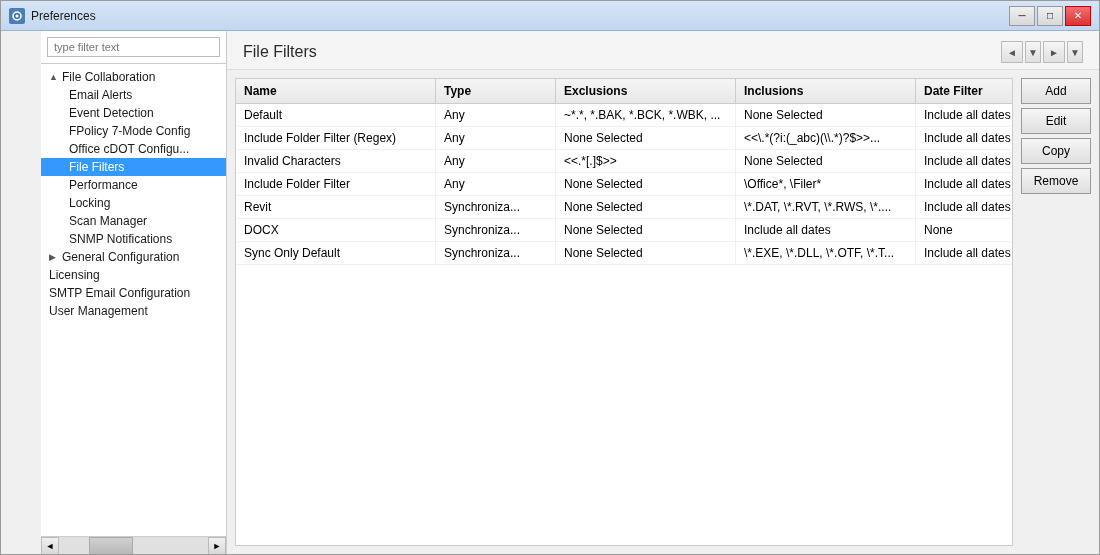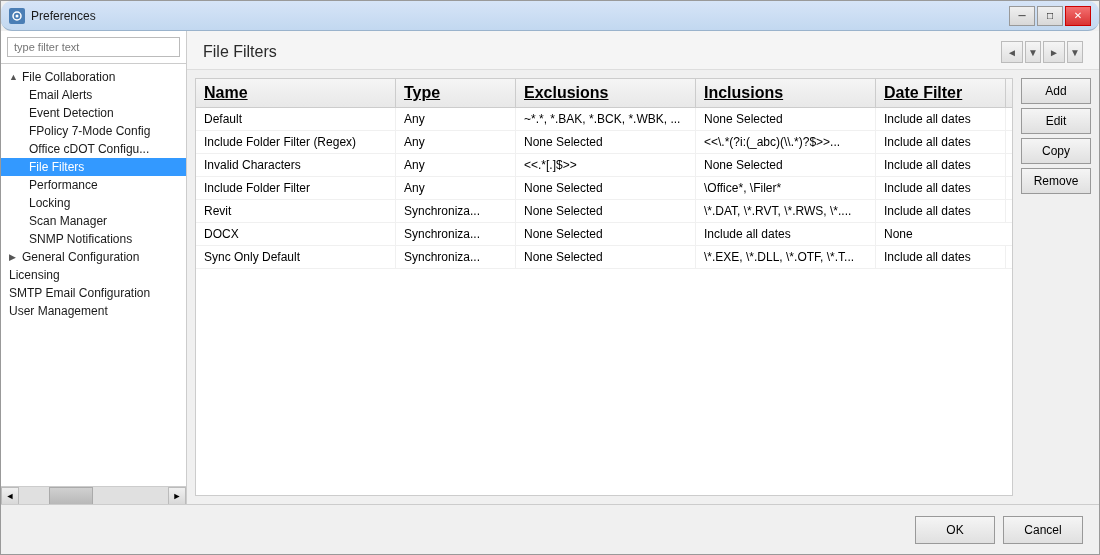--- a/index.html
+++ b/index.html
@@ -20,21 +20,20 @@
       background: #f0f0f0;
     }
     .titlebar {
       background: linear-gradient(to bottom, #d6e4f7, #c2d8f0);
       height: 30px;
       display: flex;
       align-items: center;
       justify-content: space-between;
       padding: 0 8px;
       border-bottom: 1px solid #9ab3cc;
-      border-radius: 11px;
     }
     .titlebar-left {
       display: flex;
       align-items: center;
       gap: 6px;
     }
     .titlebar-icon {
       width: 16px;
       height: 16px;
       background: #4a7eb5;
@@ -64,20 +63,21 @@
       justify-content: center;
       font-size: 10px;
     }
     .titlebar-btn.close { background: linear-gradient(to bottom, #f47070, #d93333); color: white; border-color: #c00; }
     .titlebar-btn.maximize { }
     .titlebar-btn.minimize { }
     .main-content {
       display: flex;
       flex: 1;
       overflow: hidden;
+      padding-left: 40px;
     }
     .sidebar {
       width: 186px;
       background: white;
       border-right: 1px solid #ccc;
       display: flex;
       flex-direction: column;
       overflow: hidden;
     }
     .sidebar-filter {
@@ -206,25 +206,24 @@
     }
     .table-header {
       display: grid;
       grid-template-columns: 200px 120px 180px 180px 130px 100px;
       background: linear-gradient(to bottom, #f5f5f5, #e8e8e8);
       border-bottom: 1px solid #ccc;
     }
     .th {
       padding: 5px 8px;
       font-weight: 600;
-      font-size: 16px;
+      font-size: 12px;
       border-right: 1px solid #ccc;
       white-space: nowrap;
       overflow: hidden;
-      text-decoration: underline;
     }
     .th:last-child { border-right: none; }
     .table-body {
       flex: 1;
       overflow-y: auto;
     }
     .table-row {
       display: grid;
       grid-template-columns: 200px 120px 180px 180px 130px 100px;
       border-bottom: 1px solid #f0f0f0;
@@ -446,17 +445,13 @@
         <div class="action-buttons">
           <button class="action-btn">Add</button>
           <button class="action-btn">Edit</button>
           <button class="action-btn">Copy</button>
           <button class="action-btn">Remove</button>
         </div>
       </div>
     </div>
   </div>
 
-  <div class="bottom-bar">
-    <button class="bottom-btn">OK</button>
-    <button class="bottom-btn">Cancel</button>
-  </div>
 </div>
 
 </body></html>

